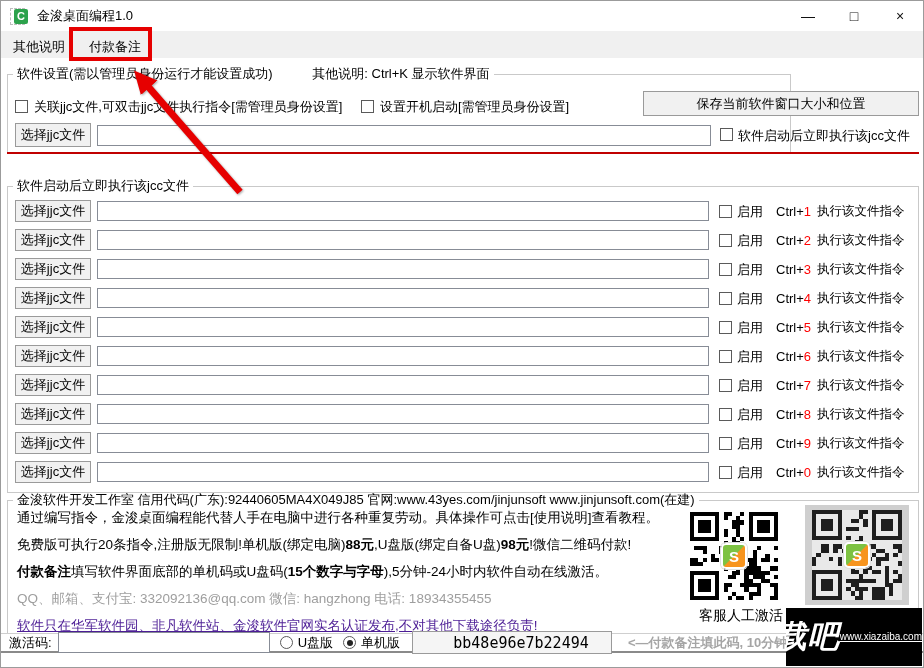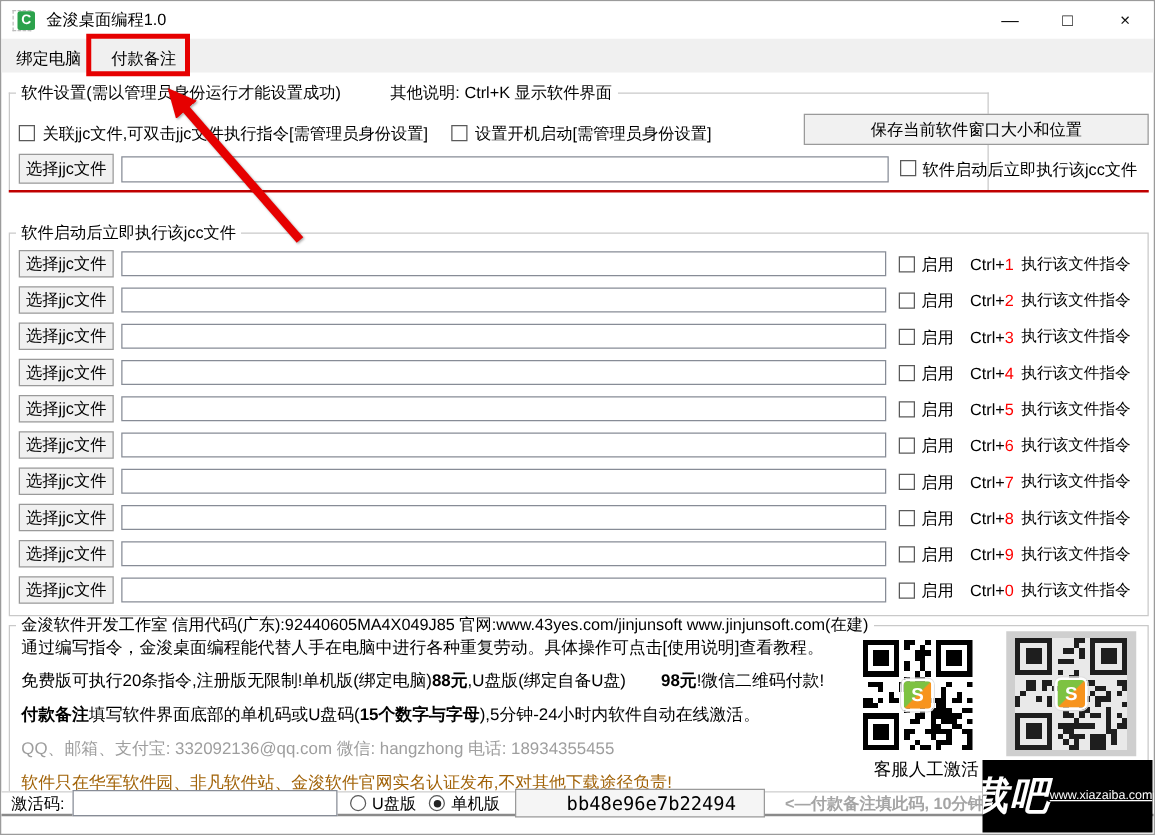--- a/index.html
+++ b/index.html
@@ -60,21 +60,21 @@
   .hk-row .file{width:612px;height:20px;margin-left:6px;flex:0 0 auto;}
   .hk-row .cb{margin-left:10px;}
   .hk-row .en{margin-left:5px;}
   .hk-row .hotkey{margin-left:13px;font-size:13px;white-space:nowrap;}
   .hk-row .digit{color:#ff0000;}
   .hk-row .act{margin-left:6px;font-size:12.5px;}
   
   #info-lines{position:absolute;left:16px;top:508px;width:660px;}
   .info-line{font-size:13.5px;line-height:18px;margin-bottom:9px;white-space:nowrap;}
   .line-gray{color:#9e9e9e;}
-  .line-red{color:#a16207;margin-bottom:0;}
+  .line-red{color:#4c1d95;margin-bottom:0;text-decoration:underline;}
   
   .qr{position:absolute;background:#fff;}
   #qr-left{left:687px;top:509px;width:92px;height:92px;padding:2px;}
   #qr-right{left:804px;top:504px;width:104px;height:100px;padding:5px;background:#cfcfcf;}
   .qr svg{display:block;width:100%;height:100%;}
   .qr-logo{position:absolute;left:50%;top:50%;width:26px;height:26px;transform:translate(-50%,-50%);
     border:2px solid #fff;border-radius:5px;background:linear-gradient(135deg,#7dc242 48%,#f7941e 52%);
     color:#fff;font-weight:bold;font-size:15px;display:flex;align-items:center;justify-content:center;box-shadow:0 0 0 1px #e0e0e0;}
   #qr-caption{left:698px;top:606px;font-size:14px;}
   
@@ -105,21 +105,21 @@
     </span>
     <span class="app-title">金浚桌面编程1.0</span>
     <span class="win-controls">
       <span class="win-btn">—</span>
       <span class="win-btn">□</span>
       <span class="win-btn">×</span>
     </span>
   </div>
 
   <div class="menubar">
-    <span class="menu-item t1">绑定电脑</span>
+    <span class="menu-item t1">其他说明</span>
     <span class="menu-item t2">付款备注</span>
   </div>
 
   <div class="anno-box"></div>
   <svg class="anno-arrow" viewBox="0 0 924 668">
     <defs>
       <marker id="ah" markerUnits="userSpaceOnUse" markerWidth="26" markerHeight="24" refX="17" refY="11" orient="auto">
         <path d="M0,0 L23,11 L0,22 Z" fill="#e60000"></path>
       </marker>
     </defs>
@@ -230,21 +230,21 @@
     <span class="hotkey"><span>Ctrl+</span><span class="digit">0</span></span>
     <span class="lbl13 act">执行该文件指令</span>
   </div>
     </div>
 
   <fieldset class="grp" id="group3">
     <legend><span>金浚软件开发工作室 信用代码(广东):92440605MA4X049J85 官网:www.43yes.com/jinjunsoft  www.jinjunsoft.com(在建)</span></legend>
   </fieldset>
   <div id="info-lines">
       <div class="info-line"><span>通过编写指令，金浚桌面编程能代替人手在电脑中进行各种重复劳动。具体操作可点击[使用说明]查看教程。</span></div>
-      <div class="info-line"><span>免费版可执行20条指令,注册版无限制!单机版(绑定电脑)</span><span style="font-weight: bold;">88元</span><span>,U盘版(绑定自备U盘)</span><span style="font-weight: bold; padding-left: 28px;">98元</span><span>!微信二维码付款!</span></div>
+      <div class="info-line"><span>免费版可执行20条指令,注册版无限制!单机版(绑定电脑)</span><span style="font-weight: bold;">88元</span><span>,U盘版(绑定自备U盘)</span><span style="font-weight: bold;">98元</span><span>!微信二维码付款!</span></div>
       <div class="info-line"><span style="font-weight: bold;">付款备注</span><span>填写软件界面底部的单机码或U盘码(</span><span style="font-weight: bold;">15个数字与字母</span><span>),5分钟-24小时内软件自动在线激活。</span></div>
       <div class="info-line line-gray"><span>QQ、邮箱、支付宝: 332092136@qq.com  微信: hangzhong  电话: 18934355455</span></div>
       <div class="info-line line-red"><span>软件只在华军软件园、非凡软件站、金浚软件官网实名认证发布,不对其他下载途径负责!</span></div>
     </div>
 
   <div class="qr abs" id="qr-left">
       <svg viewBox="0 0 21 21" shape-rendering="crispEdges">
         <rect x="0" y="0" width="21" height="21" fill="#ffffff"></rect>
         <rect x="8" y="0" width="1" height="1" fill="#000000"></rect>
         <rect x="9" y="0" width="1" height="1" fill="#000000"></rect>

